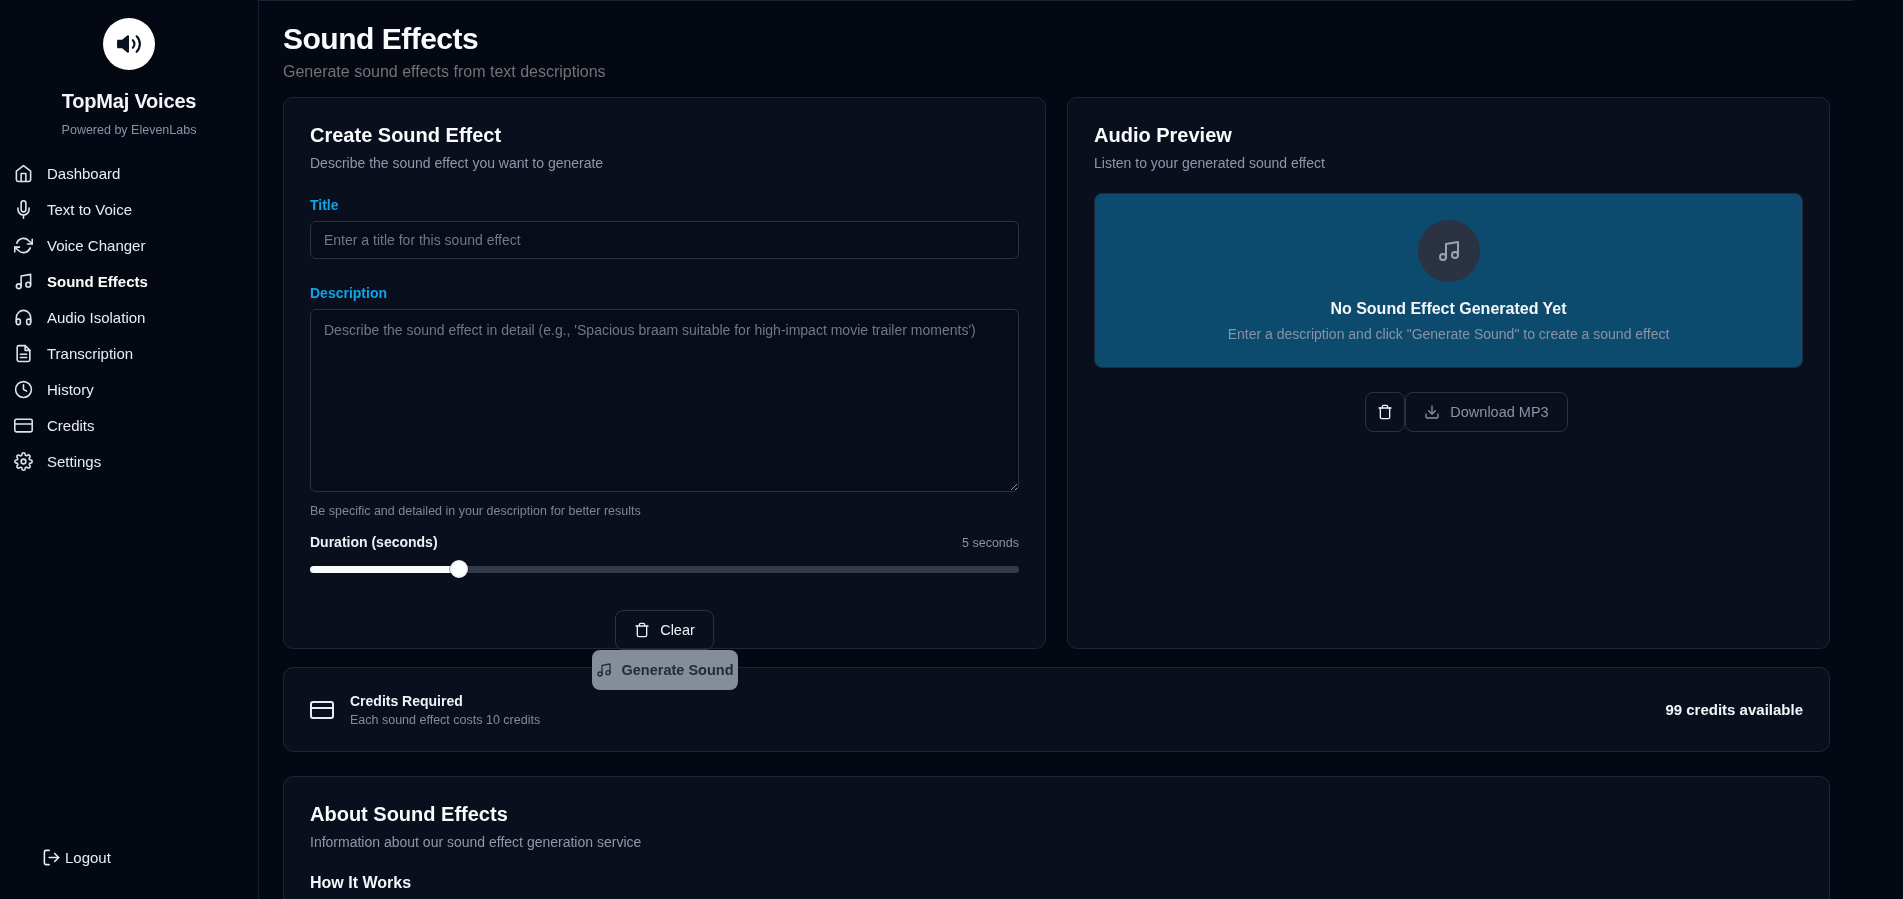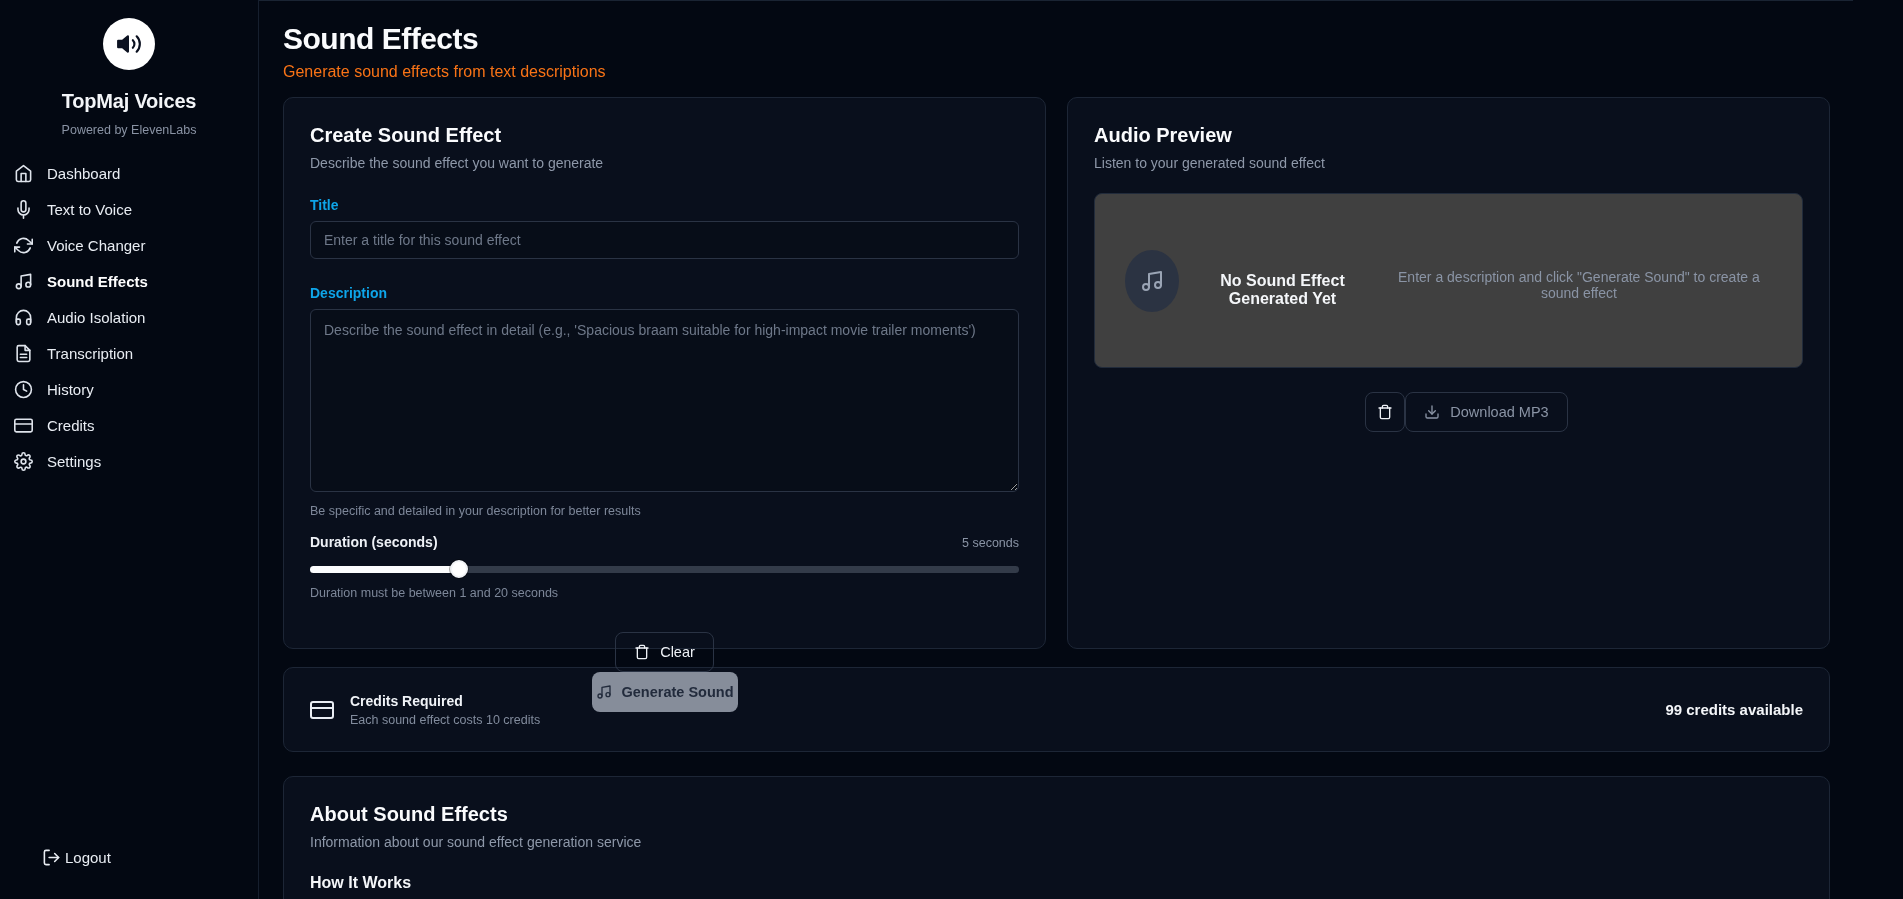--- a/index.html
+++ b/index.html
@@ -39,21 +39,21 @@
     padding:0 42px; height:36px; font-size:15px; color:#e9edf3; cursor:pointer;
   }
   .logout-item svg { width:19px; height:19px; }
   
   .main { flex:1; position:relative; padding:22px 73px 0 24px; }
   .main::before {
     content:""; position:absolute; top:0; left:0;
     width:calc(100% - 50px); height:1px; background:#1a2433;
   }
   .page-title { font-size:30px; font-weight:800; letter-spacing:-0.5px; color:#fafbfd; }
-  .page-sub { font-size:16px; color:#f97316; margin-top:7px; }
+  .page-sub { font-size:16px; color:#737373; margin-top:7px; }
   .grid2 { display:grid; grid-template-columns:1fr 1fr; gap:21px; margin-top:16px; }
   .card {
     background:#090f1c;
     border:1px solid #1d2636;
     border-radius:10px;
     padding:26px;
   }
   .card.tall { height:552px; }
   .card h2 { font-size:20px; font-weight:700; color:#fafbfd; }
   .card .card-sub { font-size:14px; color:#8e98a9; margin-top:8px; }
@@ -104,22 +104,22 @@
     background:#868d9a; border:none; color:#222b3c; font-weight:700; padding:0 4px;
     cursor:default;
   }
   .btn-square {
     width:40px; height:40px; justify-content:center; gap:0; padding:0;
   }
   .btn-muted { color:#8a94a5; }
   
   .preview-panel {
     margin-top:22px; height:175px;
-    background:#404040; border:1px solid #212b3b; border-radius:8px;
-    display:flex; flex-direction:row; align-items:center; justify-content:center;
+    background:#0c4a6e; border:1px solid #212b3b; border-radius:8px;
+    display:flex; flex-direction:column; align-items:center; justify-content:center;
     text-align:center; padding:0 30px;
   }
   .preview-icon-circle {
     width:62px; height:62px; border-radius:50%;
     background:#2b3342; color:#9aa4b4;
     display:flex; align-items:center; justify-content:center;
   }
   .preview-icon-circle svg { width:24px; height:24px; }
   .preview-empty-title { font-size:16px; font-weight:700; color:#f4f6f9; margin-top:18px; }
   .preview-empty-sub { font-size:14px; color:#8a94a5; margin-top:8px; }
@@ -255,21 +255,20 @@
 
       <div class="duration-row">
         <span class="duration-label">Duration (seconds)</span>
         <span class="duration-value">5 seconds</span>
       </div>
       <div class="slider">
         <div class="slider-track"></div>
         <div class="slider-fill" style="width: 21%;"></div>
         <div class="slider-thumb" style="left: 21%;"></div>
       </div>
-      <div class="helper">Duration must be between 1 and 20 seconds</div>
 
       <div class="btn-row">
         <button class="btn btn-outline">
           <svg viewBox="0 0 24 24" fill="none" stroke="currentColor" stroke-width="2" stroke-linecap="round" stroke-linejoin="round">
               <polyline points="3 6 5 6 21 6"></polyline>
               <path d="M19 6v14a2 2 0 0 1-2 2H7a2 2 0 0 1-2-2V6m3 0V4a2 2 0 0 1 2-2h4a2 2 0 0 1 2 2v2"></path>
             </svg>
           <span>Clear</span>
         </button>
         <button class="btn btn-disabled-gray">

